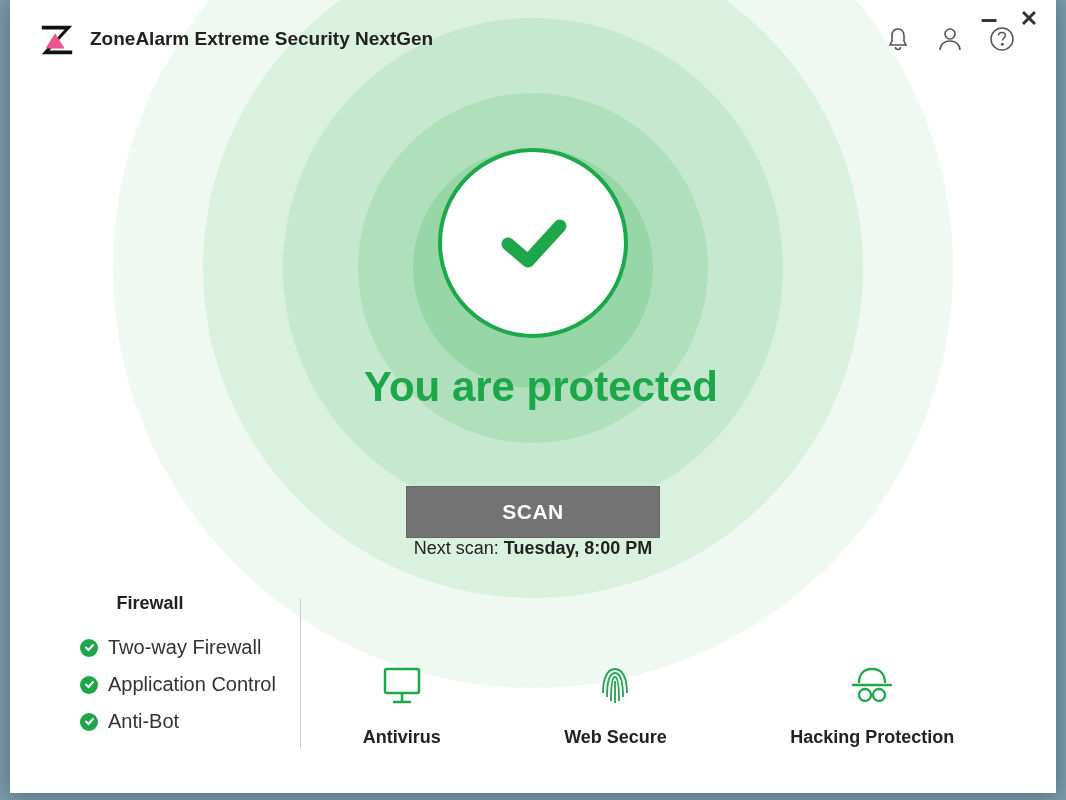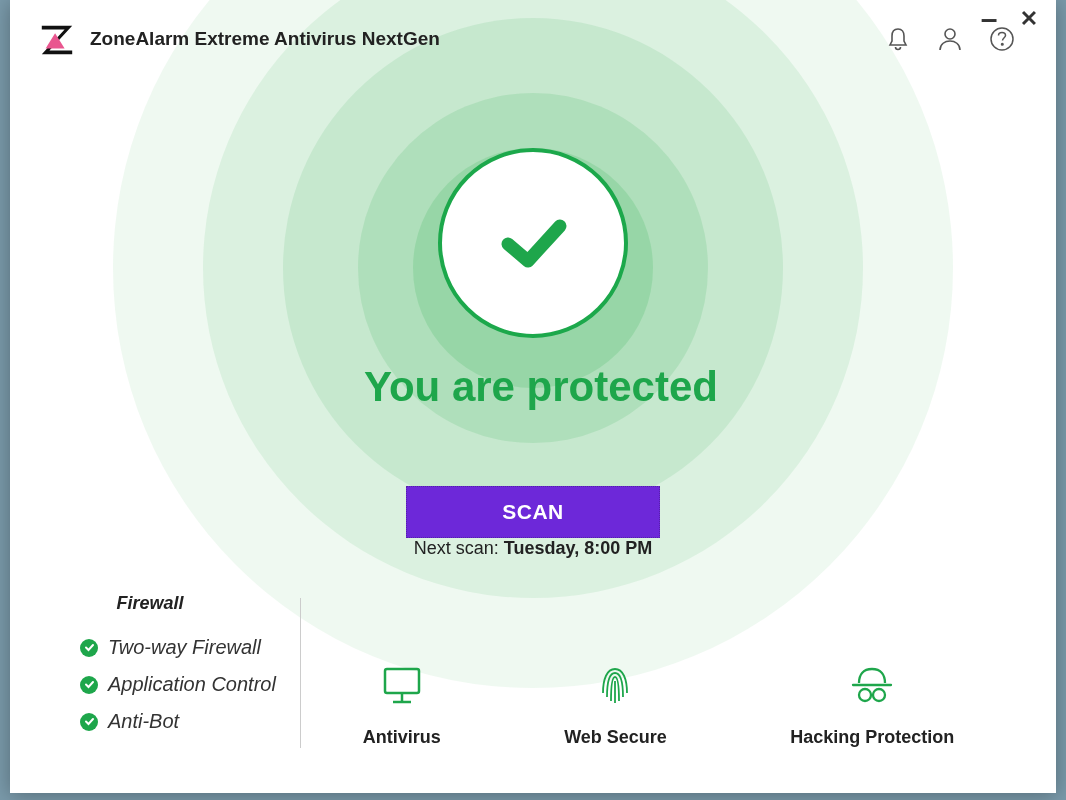--- a/index.html
+++ b/index.html
@@ -124,21 +124,21 @@
   .scan-area {
     position: absolute;
     top: 428px;
     left: 0;
     right: 0;
     text-align: center;
     z-index: 2;
   }
   .scan-btn {
     display: inline-block;
-    background: #6d28d9;
+    background: #737373;
     color: #fff;
     font-weight: 700;
     font-size: 21px;
     padding: 13px 95px;
     border: 1px dotted rgba(0,0,0,0.2);
     cursor: pointer;
     letter-spacing: 0.5px;
   }
   .next-scan {
     font-size: 18px;
@@ -151,21 +151,20 @@
     position: absolute;
     top: 535px;
     left: 0;
     right: 0;
     display: flex;
     padding: 0 40px 0 70px;
     z-index: 2;
   }
   .firewall-col {
     width: 220px;
-    font-style: italic;
   }
   .firewall-title {
     font-weight: 700;
     font-size: 18px;
     color: #222;
     text-align: center;
     width: 140px;
     margin-bottom: 22px;
   }
   .firewall-items {
@@ -224,21 +223,21 @@
     <div class="win-ctrl" style="font-size:30px; line-height:6px;">–</div>
     <div class="win-ctrl">✕</div>
   </div>
 
   <div class="titlebar">
     <div class="logo">
       <svg width="38" height="38" viewBox="0 0 40 40">
         <path d="M4 6 L36 6 L12 32 L36 32 L36 36 L4 36 L28 10 L4 10 Z" fill="#111"></path>
         <path d="M18 14 L28 30 L8 30 Z" fill="#e9568f"></path>
       </svg>
-      <div class="app-title">ZoneAlarm Extreme Antivirus NextGen</div>
+      <div class="app-title">ZoneAlarm Extreme Security NextGen</div>
     </div>
     <div class="spacer"></div>
     <div class="icon-btn">
       <svg width="24" height="26" viewBox="0 0 24 26" stroke="#555" stroke-width="1.6" fill="none">
         <path d="M12 3 C8 3 6 6 6 10 L6 15 L4 19 L20 19 L18 15 L18 10 C18 6 16 3 12 3 Z"></path>
         <path d="M9.5 21 C9.5 22.5 10.5 23.5 12 23.5 C13.5 23.5 14.5 22.5 14.5 21"></path>
       </svg>
     </div>
     <div class="icon-btn">
       <svg width="26" height="26" viewBox="0 0 26 26" stroke="#555" stroke-width="1.6" fill="none">

